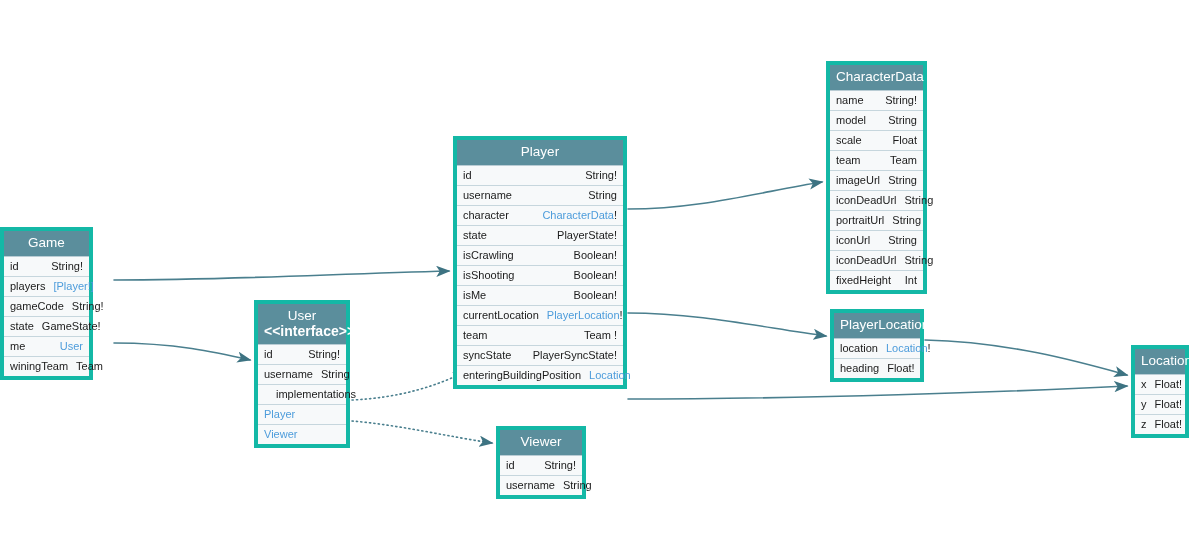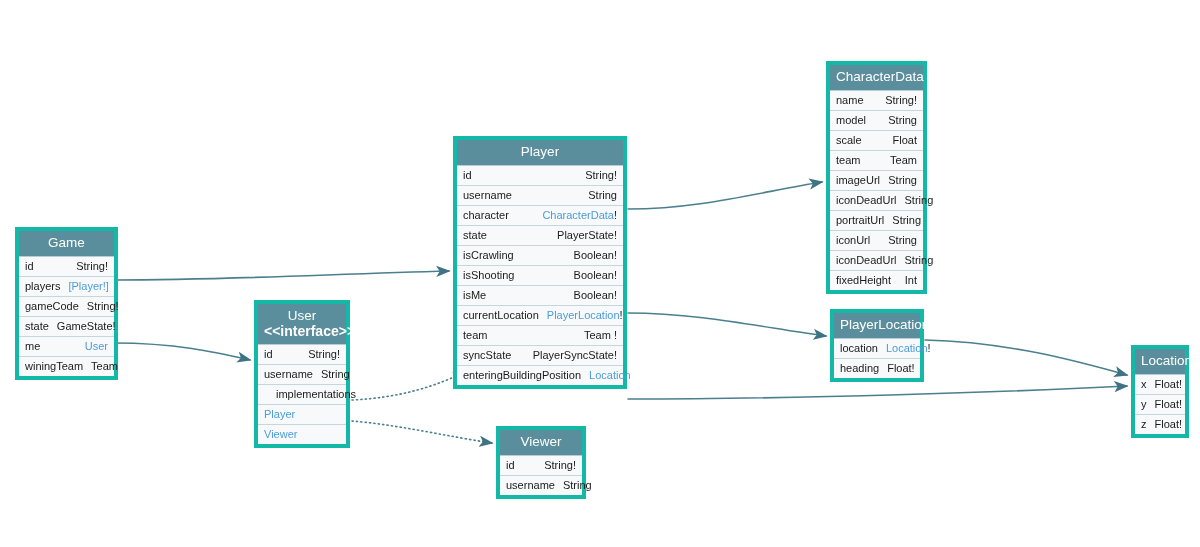--- a/index.html
+++ b/index.html
@@ -69,21 +69,21 @@
         <path d="M 114,343 C 175,343 215,352 250,360" fill="none" stroke="#4a7f8e" stroke-width="1.6" stroke-linecap="round" marker-end="url(#arrowhead)"></path>
         <path d="M 628,209 C 700,209 760,192 822,182" fill="none" stroke="#4a7f8e" stroke-width="1.6" stroke-linecap="round" marker-end="url(#arrowhead)"></path>
         <path d="M 628,313 C 700,313 765,328 826,336" fill="none" stroke="#4a7f8e" stroke-width="1.6" stroke-linecap="round" marker-end="url(#arrowhead)"></path>
         <path d="M 925,340 C 1010,342 1080,362 1127,375" fill="none" stroke="#4a7f8e" stroke-width="1.6" stroke-linecap="round" marker-end="url(#arrowhead)"></path>
         <path d="M 628,399 C 800,399 1010,392 1127,386" fill="none" stroke="#4a7f8e" stroke-width="1.6" stroke-linecap="round" marker-end="url(#arrowhead)"></path>
         <path d="M 352,400 C 400,398 440,385 466,371" fill="none" stroke="#4a7f8e" stroke-width="1.6" stroke-dasharray="1.2 3.2" stroke-linecap="round" marker-end="url(#arrowhead)"></path>
         <path d="M 352,421 C 400,425 450,437 492,443" fill="none" stroke="#4a7f8e" stroke-width="1.6" stroke-dasharray="1.2 3.2" stroke-linecap="round" marker-end="url(#arrowhead)"></path>
       </g>
   </svg>
 
-<div class="entity" style="left: 15px; top: 227px; width: 103px;">
+<div class="entity" style="left: 0; top: 227px; width: 93px;">
       <div class="entity-header"><span>Game</span></div>
       <div class="row">
         <span class="fname">id</span>
         <span class="ftype">String!</span>
       </div>
       <div class="row">
         <span class="fname">players</span>
         <span class="ftype link">[Player!]</span>
       </div>
       <div class="row">

